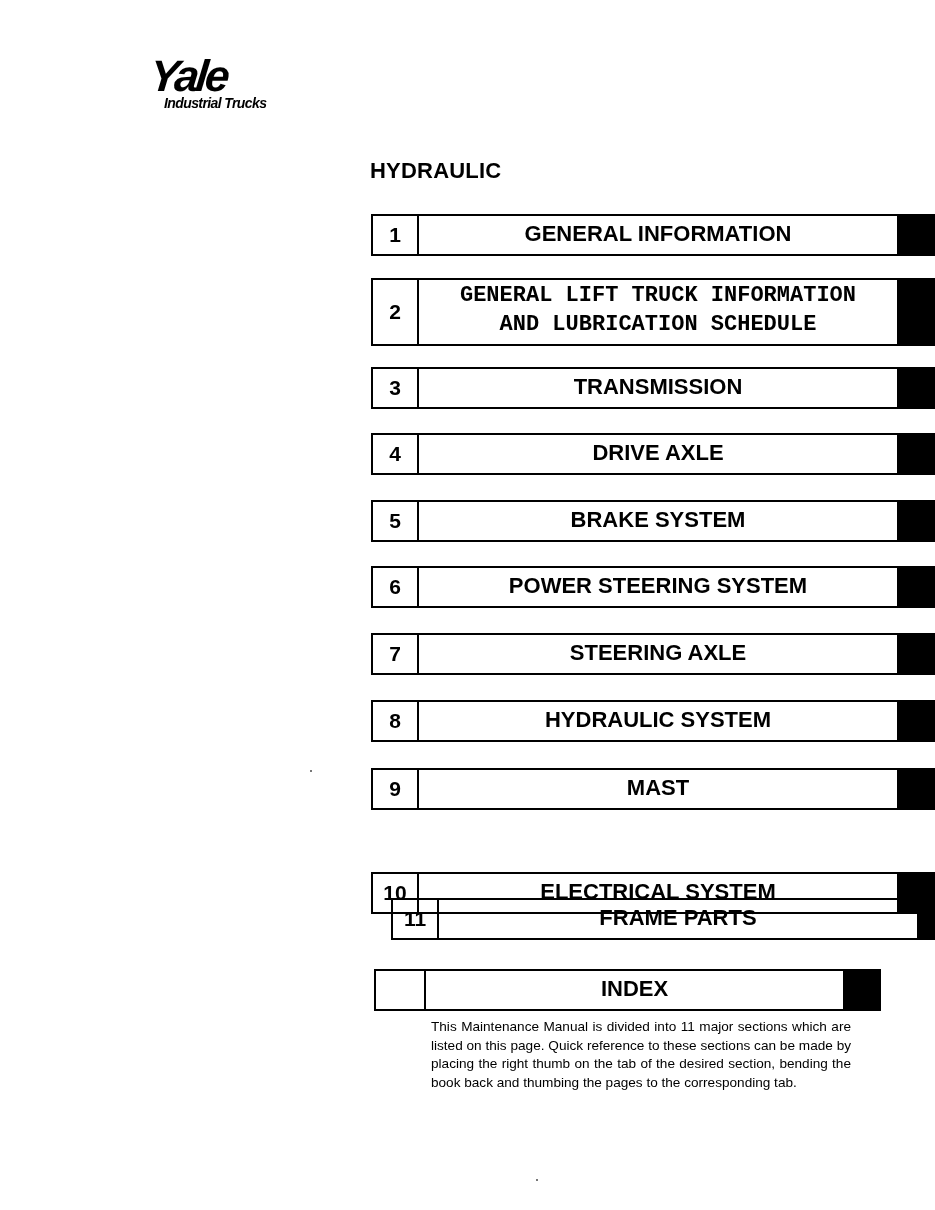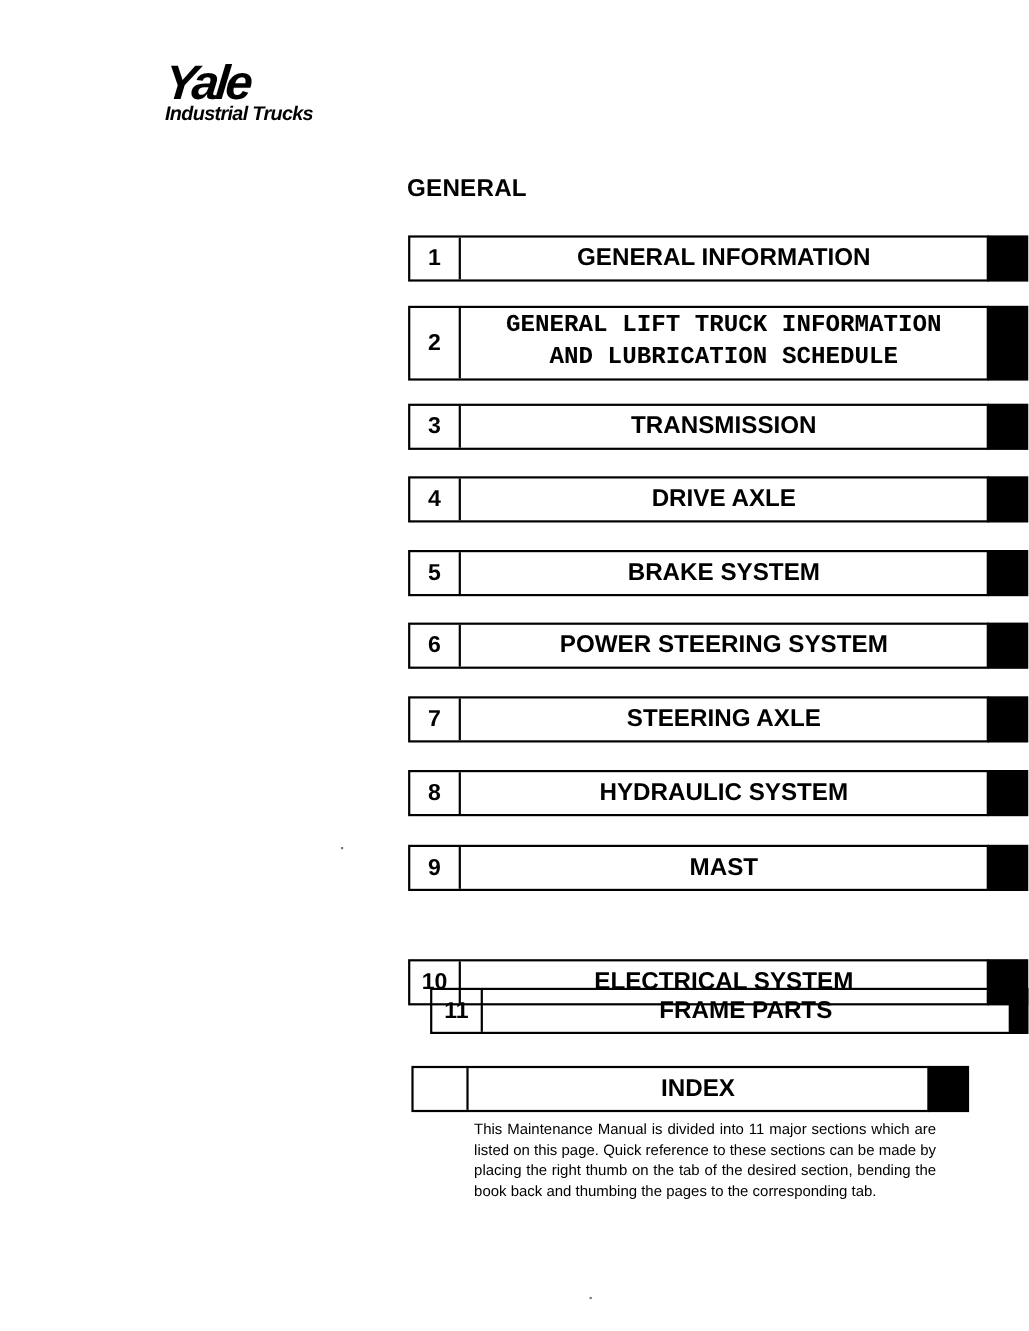--- a/index.html
+++ b/index.html
@@ -7,21 +7,21 @@
     width: 935px; height: 1210px; background: #ffffff; position: relative; overflow: hidden;
     font-family: "Liberation Sans", sans-serif; color: #000;
   }
   .logo { position: absolute; left: 150px; top: 56px; }
   .logo-main {
     font-family: "Liberation Sans", sans-serif; font-weight: 900; font-style: italic;
     font-size: 44px; letter-spacing: -3px; line-height: 40px; transform: skewX(-6deg); display: block;
   }
   .logo-sub {
     font-family: "Liberation Sans", sans-serif; font-weight: bold; font-style: italic;
-    font-size: 18px; letter-spacing: -0.6px; margin-left: 0; line-height: 14px; display: block;
+    font-size: 14px; letter-spacing: -0.6px; margin-left: 14px; line-height: 14px; display: block;
   }
   .sections-title {
     position: absolute; left: 370px; top: 158px; font-weight: bold; font-size: 22px; letter-spacing: 0.2px;
   }
   .row { position: absolute; left: 371px; height: 42px; width: 564px; }
   .row .box {
     position: absolute; left: 0; top: 0; right: 36px; bottom: 0;
     border: 2px solid #000; box-sizing: border-box; display: flex;
   }
   .row .num {
@@ -41,21 +41,21 @@
   .dot { position: absolute; width: 2px; height: 2px; background: #777; }
 </style>
 </head>
 <body>
 
 <div class="logo">
   <span class="logo-main">Yale</span>
   <span class="logo-sub">Industrial Trucks</span>
 </div>
 
-<div class="sections-title">GENERAL</div>
+<div class="sections-title">HYDRAULIC</div>
 
 <div class="row" style="top:214px;">
   <div class="box">
       <div class="num">1</div>
   <div class="label">GENERAL INFORMATION</div>
     </div>
   <div class="tab"></div>
 </div>
 
 <div class="row" style="top:278px; height:68px;">

